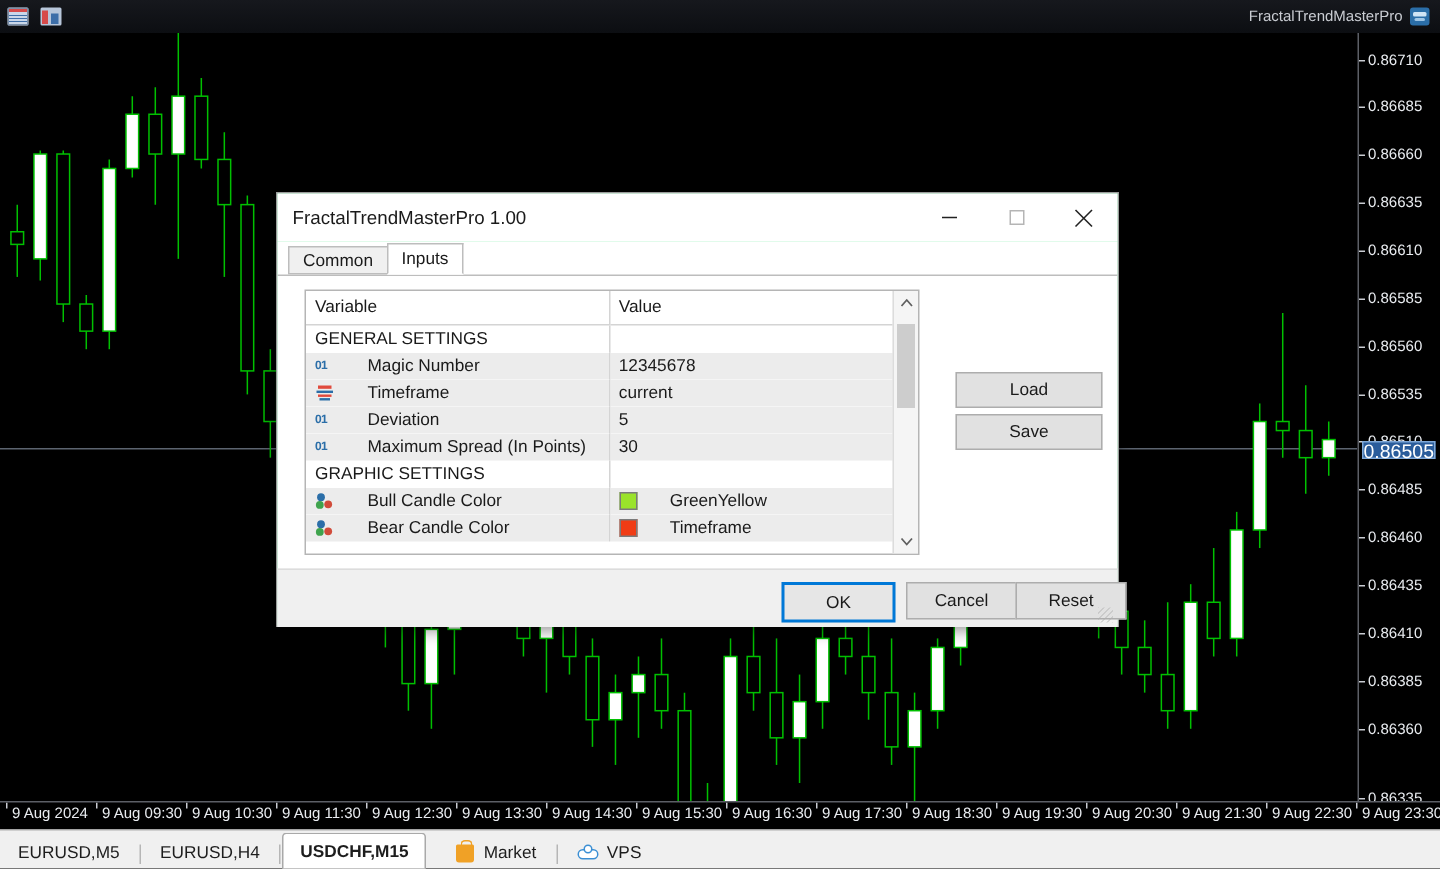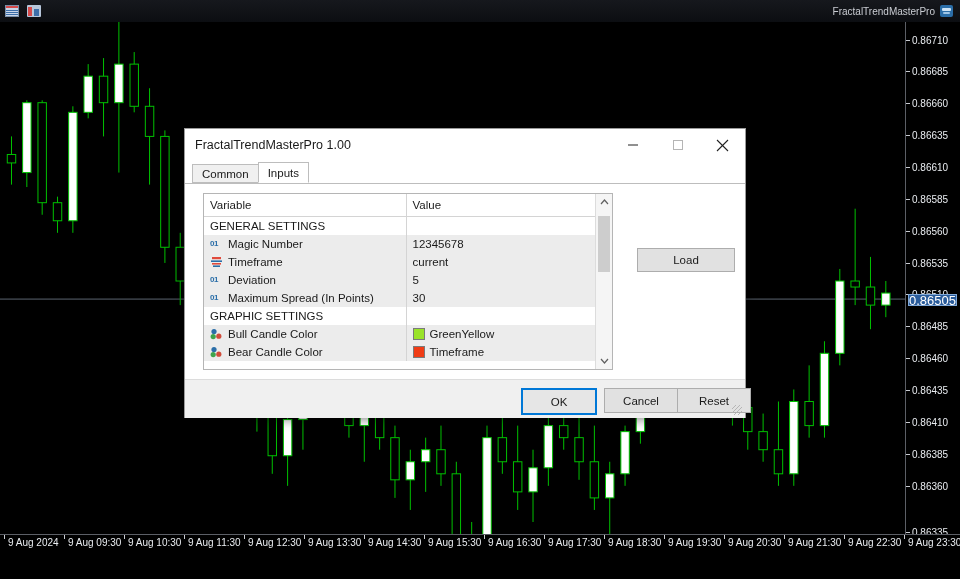--- a/index.html
+++ b/index.html
@@ -90,21 +90,21 @@
   .grid-wrap{position:absolute;left:18px;top:9px;width:408px;height:175px;
     border:1px solid #b5b5b5;background:#fff;overflow:hidden;}
   .grid-table{width:100%;border-collapse:collapse;table-layout:fixed;}
   .grid-table th,.grid-table td{font-weight:normal;text-align:left;font-size:11.5px;color:#1a1a1a;
     padding:0 0 0 6px;height:18px;vertical-align:middle;overflow:hidden;white-space:nowrap;}
   .grid-table th{height:22px;border-bottom:1px solid #d4d4d4;}
   .grid-table col.c1{width:202px;}
   .grid-table .vcell{border-left:1px solid #d4d4d4;}
   .row-alt td{background:#ececec;}
   .row-sec td{background:#fff;}
-  .cellflex{display:flex;align-items:flex-start;gap:5px;}
+  .cellflex{display:flex;align-items:flex-start;gap:22px;}
 
   .ic{width:13px;height:12px;flex:none;position:relative;}
   .ic-int{color:#2b6ea8;font-size:8px;font-weight:bold;line-height:12px;letter-spacing:-0.5px;}
   .ic-enum{width:13px;height:12px;}
   .ic-color{width:13px;height:12px;}
   .swatch{width:12px;height:12px;flex:none;border:1px solid #7a7a7a;box-sizing:border-box;}
 
   .vscroll{position:absolute;right:0;top:0;width:16px;height:100%;background:#f5f5f5;
     border-left:1px solid #dcdcdc;}
   .sc-arrow{width:16px;height:16px;display:flex;align-items:center;justify-content:center;color:#606060;font-size:9px;}
@@ -340,20 +340,37 @@
       <div class="time-tick" style="left: 488px;"><span class="tmark"></span><span>9 Aug 16:30</span></div>
       <div class="time-tick" style="left: 548px;"><span class="tmark"></span><span>9 Aug 17:30</span></div>
       <div class="time-tick" style="left: 608px;"><span class="tmark"></span><span>9 Aug 18:30</span></div>
       <div class="time-tick" style="left: 668px;"><span class="tmark"></span><span>9 Aug 19:30</span></div>
       <div class="time-tick" style="left: 728px;"><span class="tmark"></span><span>9 Aug 20:30</span></div>
       <div class="time-tick" style="left: 788px;"><span class="tmark"></span><span>9 Aug 21:30</span></div>
       <div class="time-tick" style="left: 848px;"><span class="tmark"></span><span>9 Aug 22:30</span></div>
       <div class="time-tick" style="left: 908px;"><span class="tmark"></span><span>9 Aug 23:30</span></div>
     </div>
 
+  <div class="tabbar">
+    <div class="ctab">EURUSD,M5</div>
+    <div class="tsep"></div>
+    <div class="ctab">EURUSD,H4</div>
+    <div class="tsep"></div>
+    <div class="ctab active">USDCHF,M15</div>
+    <div style="width:8px"></div>
+    <div class="ctab">
+      <span class="bag"></span>
+      <span>Market</span>
+    </div>
+    <div class="tsep"></div>
+    <div class="ctab">
+      <span class="cloud"></span>
+      <span>VPS</span>
+    </div>
+  </div>
 
   <div class="dialog">
 
     <div class="dlg-title">
       <div class="dlg-title-text">FractalTrendMasterPro 1.00</div>
       <div class="dlg-ctrls">
         <div class="dlg-btn">
           <svg width="12" height="12" viewBox="0 0 12 12">
               <line x1="1" y1="6" x2="11" y2="6" stroke="#222" stroke-width="1"></line>
             </svg>
@@ -504,20 +521,21 @@
           <div class="sc-thumb"></div>
           <div class="sc-arrow bot">
             <svg width="9" height="6" viewBox="0 0 9 6">
                 <polyline points="1,1 4.5,5 8,1" fill="none" stroke="#606060" stroke-width="1.2"></polyline>
               </svg>
           </div>
         </div>
       </div>
 
       <div class="sidebtn" style="left:452px;top:64px;">Load</div>
+      <div class="sidebtn" style="left:452px;top:92px;">Save</div>
 
       <div class="footer">
         <div class="fbtn primary" style="left:336px;">OK</div>
         <div class="fbtn" style="left:419px;">Cancel</div>
         <div class="fbtn" style="left:492px;">Reset</div>
         <div class="grip"></div>
       </div>
     </div>
   </div>
 </div>

